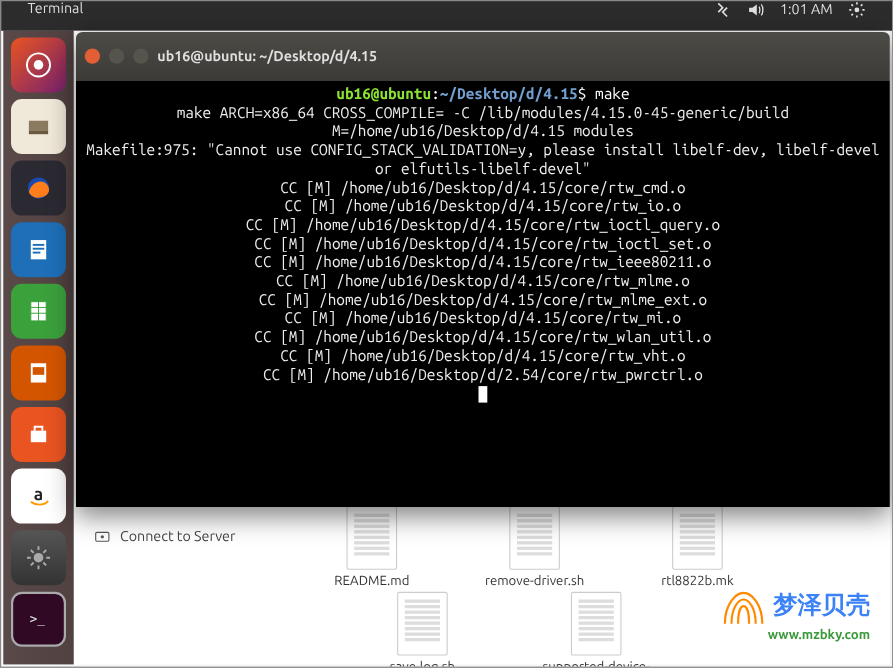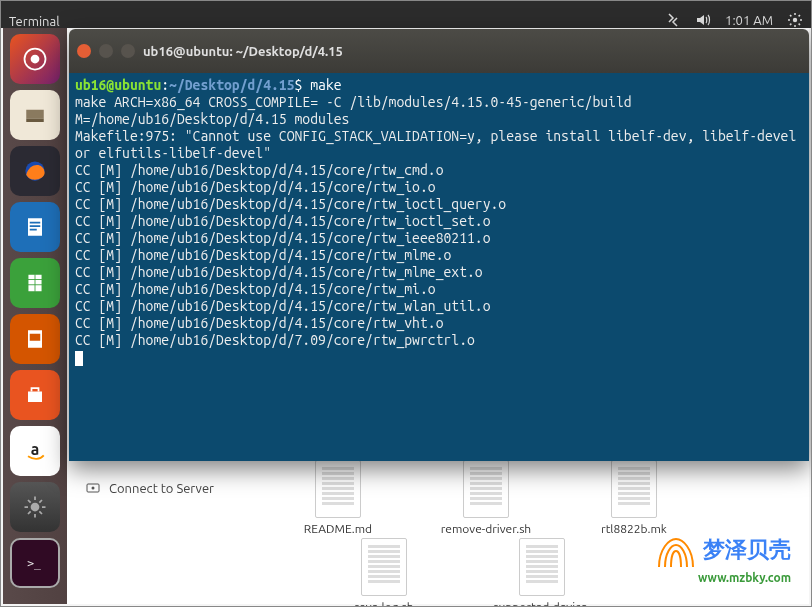--- a/index.html
+++ b/index.html
@@ -1,19 +1,19 @@
 <!DOCTYPE html>
 <html><head>
 <meta charset="utf-8">
 <style>
 * { margin: 0; padding: 0; box-sizing: border-box; }
 body { width: 812px; height: 607px; background: #f5f5f5; font-family: Ubuntu, Arial, sans-serif; overflow: hidden; position: relative; border: 1px solid #888; }
 
 
-.menubar { height: 27px; background: #2c2c2c; color: #dfdfdf; display: flex; align-items: flex-end; font-size: 13px; padding: 0 8px; }
+.menubar { height: 27px; background: #2c2c2c; color: #dfdfdf; display: flex; align-items: flex-start; font-size: 13px; padding: 0 24px; }
 .menubar-left { flex: 1; }
 .menubar-right { display: flex; align-items: center; gap: 14px; }
 .menubar-icon { display: inline-flex; align-items: center; justify-content: center; width: 16px; height: 16px; }
 
 
 .launcher { position: absolute; left: 2px; top: 27px; width: 64px; bottom: 2px; background: linear-gradient(to right, rgba(50,30,30,0.8), rgba(40,20,20,0.8)); display: flex; flex-direction: column; align-items: center; padding-top: 6px; gap: 6px; z-index: 5; }
 .launcher-icon { width: 50px; height: 50px; border-radius: 10px; display: flex; align-items: center; justify-content: center; }
 .dash { background: linear-gradient(135deg,#e95420,#77216f); }
 .files { background: #f0e8d8; }
 .firefox { background: #2b2a33; }
@@ -36,21 +36,21 @@
 .files-row2 { position: absolute; top: 510px; left: 262px; display: flex; gap: 48px; }
 
 
 .termwin { position: absolute; left: 68px; top: 28px; width: 740px; height: 432px; box-shadow: 0 8px 24px rgba(0,0,0,0.5); z-index: 10; border-radius: 6px 6px 0 0; overflow: hidden; }
 .term-titlebar { height: 44px; background: linear-gradient(#4c4b46,#3c3b37); display: flex; align-items: center; padding: 0 8px; gap: 8px; }
 .win-btn { width: 14px; height: 14px; border-radius: 50%; }
 .win-close { background: #e45e35; }
 .win-min { background: #57534d; }
 .win-max { background: #57534d; }
 .term-title { color: #dfdfdf; font-size: 13px; font-weight: bold; }
-.term-body { background: #0c4a6e; height: calc(100% - 28px); padding: 4px 6px; font-family: "Ubuntu Mono","DejaVu Sans Mono",monospace; font-size: 14px; line-height: 17px; color: #eee; overflow: hidden; }
+.term-body { background: #000000; height: calc(100% - 28px); padding: 4px 6px; font-family: "Ubuntu Mono","DejaVu Sans Mono",monospace; font-size: 14px; line-height: 17px; color: #eee; overflow: hidden; text-align: center; }
 .prompt-user { color: #8ae234; font-weight: bold; }
 .prompt-path { color: #729fcf; font-weight: bold; }
 .prompt-sep { color: #fff; }
 .cmd { color: #fff; }
 .out { color: #eee; }
 .cursor { display: inline-block; width: 8px; height: 15px; background: #fff; vertical-align: middle; }
 
 
 .watermark { position: absolute; right: 18px; bottom: 20px; text-align: right; z-index: 2; }
 .watermark-shell { color: #3b82f6; font-size: 22px; font-weight: bold; }
@@ -209,16 +209,16 @@
     <div class="out">  CC [M]  /home/ub16/Desktop/d/4.15/core/rtw_cmd.o</div>
     <div class="out">  CC [M]  /home/ub16/Desktop/d/4.15/core/rtw_io.o</div>
     <div class="out">  CC [M]  /home/ub16/Desktop/d/4.15/core/rtw_ioctl_query.o</div>
     <div class="out">  CC [M]  /home/ub16/Desktop/d/4.15/core/rtw_ioctl_set.o</div>
     <div class="out">  CC [M]  /home/ub16/Desktop/d/4.15/core/rtw_ieee80211.o</div>
     <div class="out">  CC [M]  /home/ub16/Desktop/d/4.15/core/rtw_mlme.o</div>
     <div class="out">  CC [M]  /home/ub16/Desktop/d/4.15/core/rtw_mlme_ext.o</div>
     <div class="out">  CC [M]  /home/ub16/Desktop/d/4.15/core/rtw_mi.o</div>
     <div class="out">  CC [M]  /home/ub16/Desktop/d/4.15/core/rtw_wlan_util.o</div>
     <div class="out">  CC [M]  /home/ub16/Desktop/d/4.15/core/rtw_vht.o</div>
-    <div class="out">  CC [M]  /home/ub16/Desktop/d/7.09/core/rtw_pwrctrl.o</div>
+    <div class="out">  CC [M]  /home/ub16/Desktop/d/2.54/core/rtw_pwrctrl.o</div>
     <span class="cursor"></span>
   </div>
 </div>
 
 </body></html>

